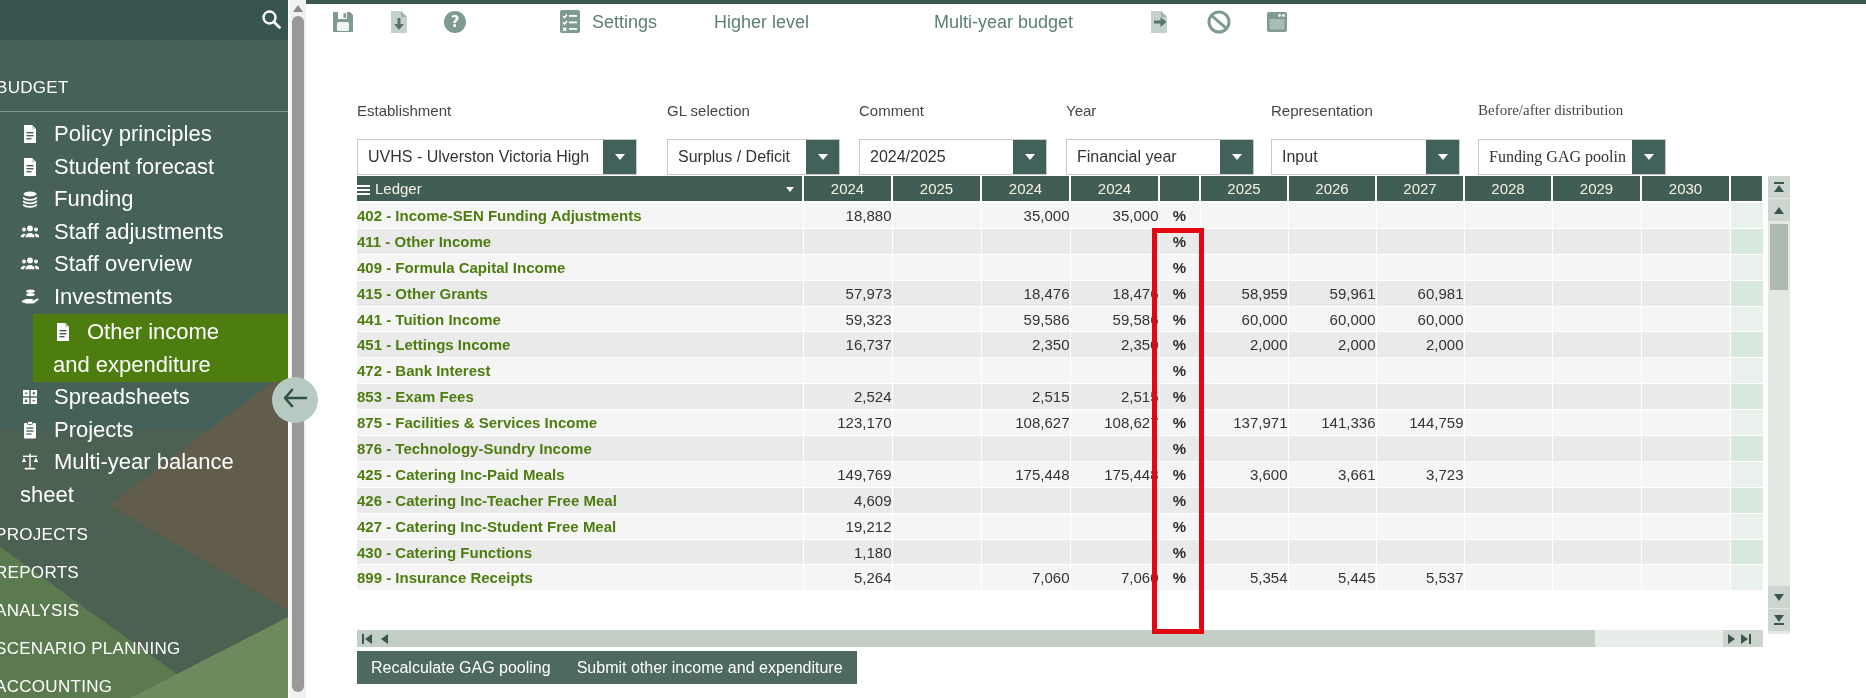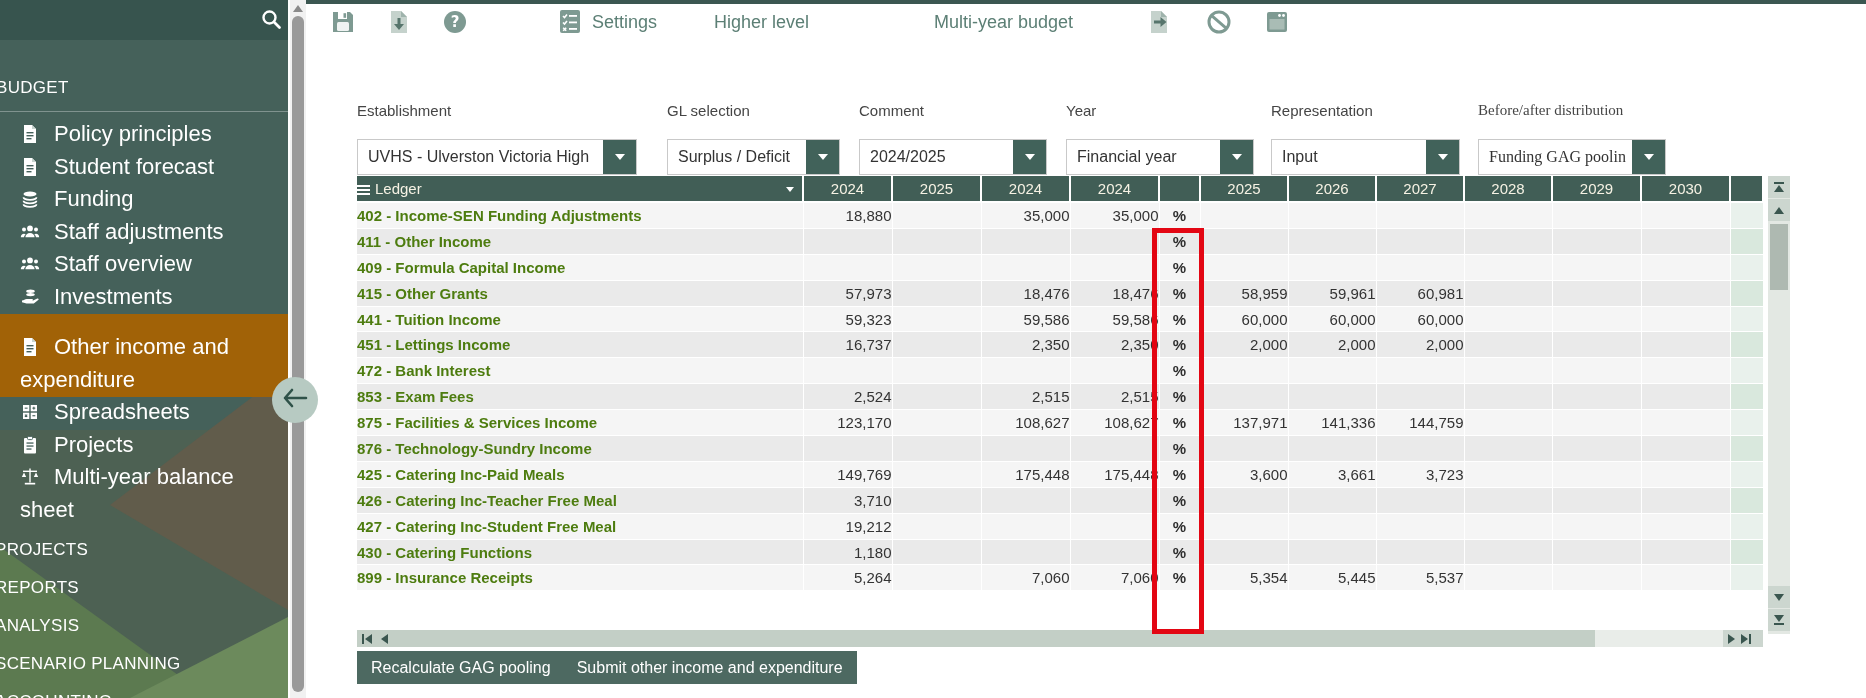--- a/index.html
+++ b/index.html
@@ -21,21 +21,21 @@
               clip-path:polygon(0 10%,100% 100%,0 100%);}
   .poly-lt{left:130px;top:590px;width:158px;height:108px;background:#6c8a5c;
            clip-path:polygon(0 100%,100% 25%,100% 100%);}
   .sb-header{position:relative;height:40px;background:#37544e;z-index:1;}
   .sb-search{position:absolute;right:5px;top:8px;cursor:pointer;}
   #sb-nav{position:relative;z-index:1;color:#fff;}
   .sb-sec{font-size:17px;letter-spacing:.3px;line-height:24px;margin:14px 0 0 -5px;cursor:pointer;white-space:nowrap;}
   .sb-sec.first{margin-top:36px;margin-left:-4px;}
   .sb-div{border-top:1px solid rgba(255,255,255,.32);margin:11px 0 7px 0;}
   .sb-item{font-size:22px;line-height:29.5px;padding:0 42px 0 20px;cursor:pointer;}
-  .sb-item.sel{background:#a16207;padding-top:18px;padding-bottom:3px;}
+  .sb-item.sel{background:#4d7c0f;padding-top:3px;padding-bottom:3px;margin-left:33px;}
   .sb-ico{display:inline-block;width:20px;margin-right:14px;vertical-align:-3px;}
 
   
   .pgscroll{position:absolute;left:290px;top:0;width:16px;height:698px;background:#f1f1f1;z-index:1;}
   .pg-up{position:absolute;left:3px;top:5px;}
   .pg-thumb{position:absolute;left:2px;top:16px;width:12px;height:676px;background:#999;border-radius:6px;cursor:pointer;}
   .collapse{position:absolute;left:272px;top:377px;width:46px;height:46px;border-radius:50%;background:#b7cac2;
             z-index:3;display:flex;align-items:center;justify-content:center;cursor:pointer;}
 
   
@@ -520,21 +520,21 @@
             <td class="num">3,600</td>
             <td class="num">3,661</td>
             <td class="num">3,723</td>
             <td class="num"></td>
             <td class="num"></td>
             <td class="num"></td>
             <td class="spare"></td>
           </tr>
           <tr>
             <td class="c-ledger">426 - Catering Inc-Teacher Free Meal</td>
-            <td class="num">3,710</td>
+            <td class="num">4,609</td>
             <td class="num"></td>
             <td class="num"></td>
             <td class="num fc"></td>
             <td class="pct">%</td>
             <td class="num"></td>
             <td class="num"></td>
             <td class="num"></td>
             <td class="num"></td>
             <td class="num"></td>
             <td class="num"></td>

